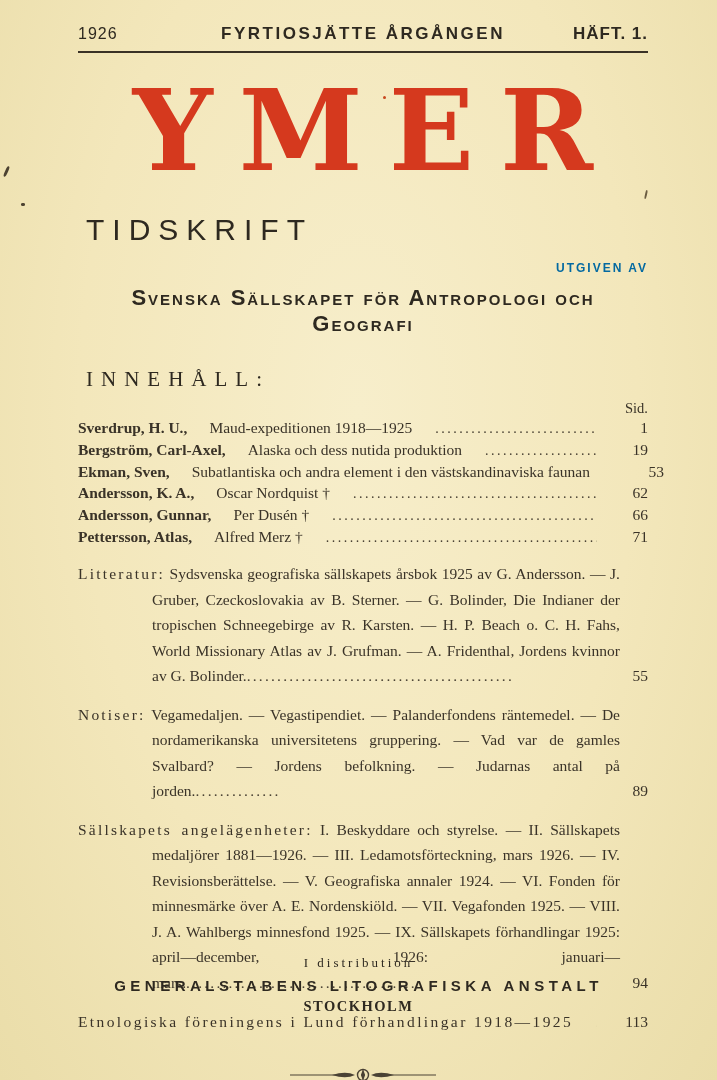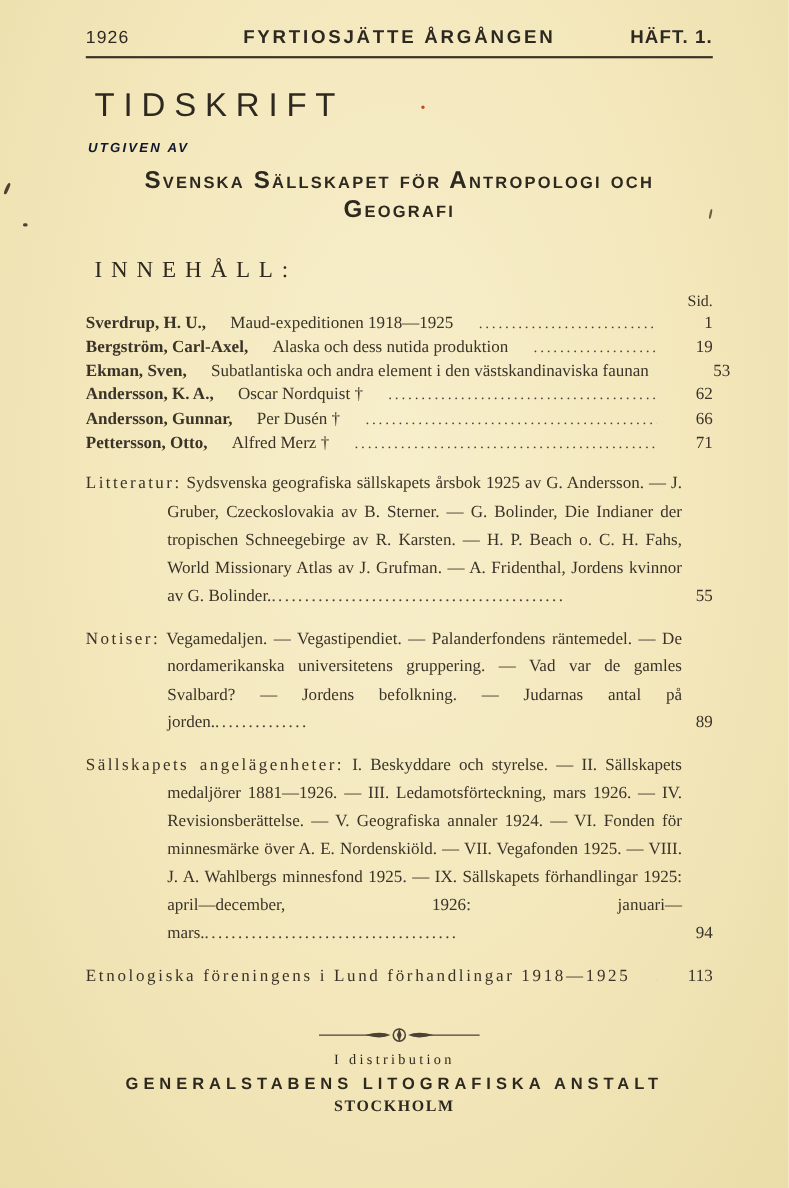--- a/index.html
+++ b/index.html
@@ -21,23 +21,23 @@
   .hdr-rule{border:0;border-top:2px solid #3a3226;margin:7px 0 0 0;}
 
   
   .ymer{margin-top:22px;text-align:center;
         font-family:"DejaVu Serif","Liberation Serif",serif;font-weight:bold;
         font-size:112px;line-height:1.0;letter-spacing:26px;padding-left:26px;
         color:#d5391e;}
   .tidskrift{margin-top:26px;
         font-family:"Liberation Sans","DejaVu Sans",sans-serif;
         font-size:30px;letter-spacing:8px;padding-left:8px;color:#2e2920;}
-  .utgiven{margin-top:14px;text-align:left;
+  .utgiven{margin-top:14px;text-align:right;
         font-family:"Liberation Sans","DejaVu Sans",sans-serif;font-weight:bold;
-        font-size:12px;letter-spacing:2px;padding-left:2px;color:#0f172a;font-style:italic;}
+        font-size:12px;letter-spacing:2px;padding-left:2px;color:#0369a1;}
   .society{margin-top:10px;text-align:center;
         font-family:"Liberation Sans","DejaVu Sans",sans-serif;font-weight:600;
         font-variant:small-caps;font-size:22px;letter-spacing:2px;color:#2e2920;}
 
   
   .innehall{margin-top:30px;text-align:left;font-size:21px;letter-spacing:8px;
         padding-left:8px;color:#2e2920;}
   .sid{margin-top:8px;text-align:right;font-size:14.5px;color:#3a3328;}
 
   .toc-row{display:flex;align-items:baseline;font-size:15.5px;line-height:21px;gap:17px;}
@@ -81,20 +81,21 @@
 <div class="page">
   <div class="col">
 
     <div class="hdr">
       <span class="hdr-year">1926</span>
       <span class="hdr-vol">FYRTIOSJÄTTE ÅRGÅNGEN</span>
       <span class="hdr-issue">HÄFT. 1.</span>
     </div>
     <hr class="hdr-rule">
 
+    <div class="ymer">YMER</div>
     <div class="tidskrift">TIDSKRIFT</div>
     <div class="utgiven">UTGIVEN AV</div>
     <div class="society">Svenska Sällskapet för Antropologi och Geografi</div>
 
     <div class="innehall">INNEHÅLL:</div>
     <div class="sid">Sid.</div>
 
     <div class="toc-row">
       <span class="toc-author">Sverdrup, H. U.,</span>
       <span class="toc-title">Maud-expeditionen 1918—1925</span>
@@ -119,21 +120,21 @@
       <span class="dots"></span>
       <span class="pg">62</span>
     </div>
     <div class="toc-row">
       <span class="toc-author">Andersson, Gunnar,</span>
       <span class="toc-title">Per Dusén †</span>
       <span class="dots"></span>
       <span class="pg">66</span>
     </div>
     <div class="toc-row">
-      <span class="toc-author">Pettersson, Otto,</span>
+      <span class="toc-author">Pettersson, Atlas,</span>
       <span class="toc-title">Alfred Merz †</span>
       <span class="dots"></span>
       <span class="pg">71</span>
     </div>
 
     <div class="sec">
       <span class="sec-label">Litteratur:</span><span> Sydsvenska geografiska sällskapets årsbok 1925 av G. Andersson. — J. Gruber, Czeckoslovakia av B. Sterner. — G. Bolinder, Die Indianer der tropischen Schneegebirge av R. Karsten. — H. P. Beach o. C. H. Fahs, World Missionary Atlas av J. Grufman. — A. Fridenthal, Jordens kvinnor av G. Bolinder.</span><span class="sec-leader">............................................</span>
       <span class="sec-pg">55</span>
     </div>
 

